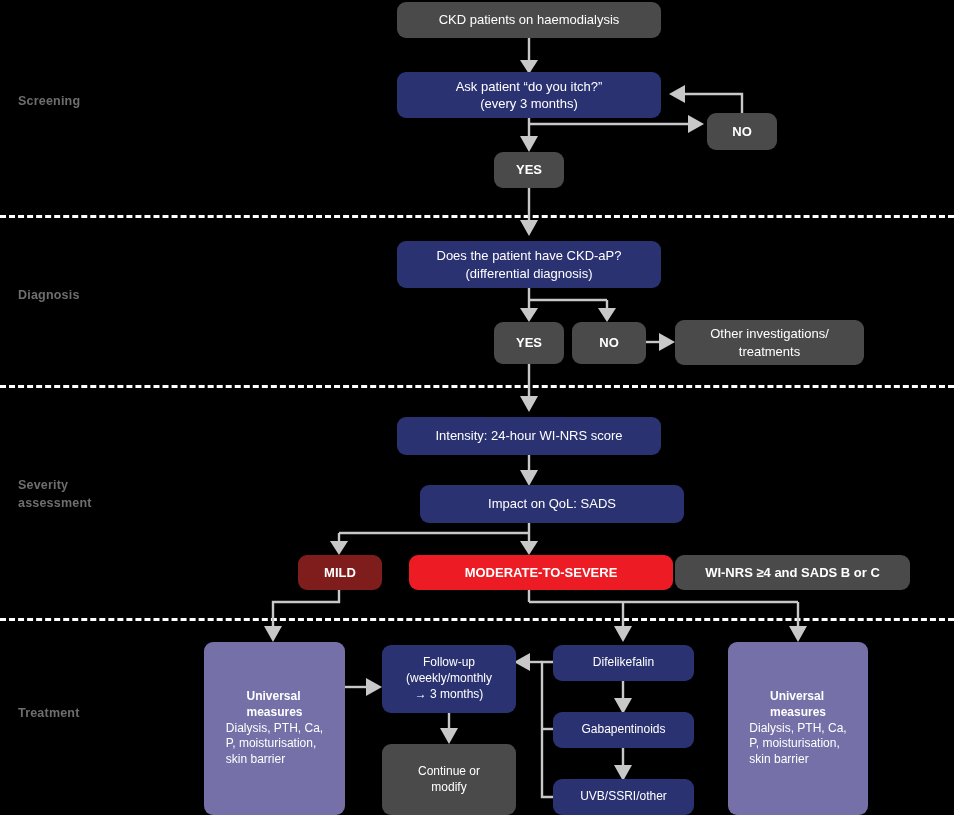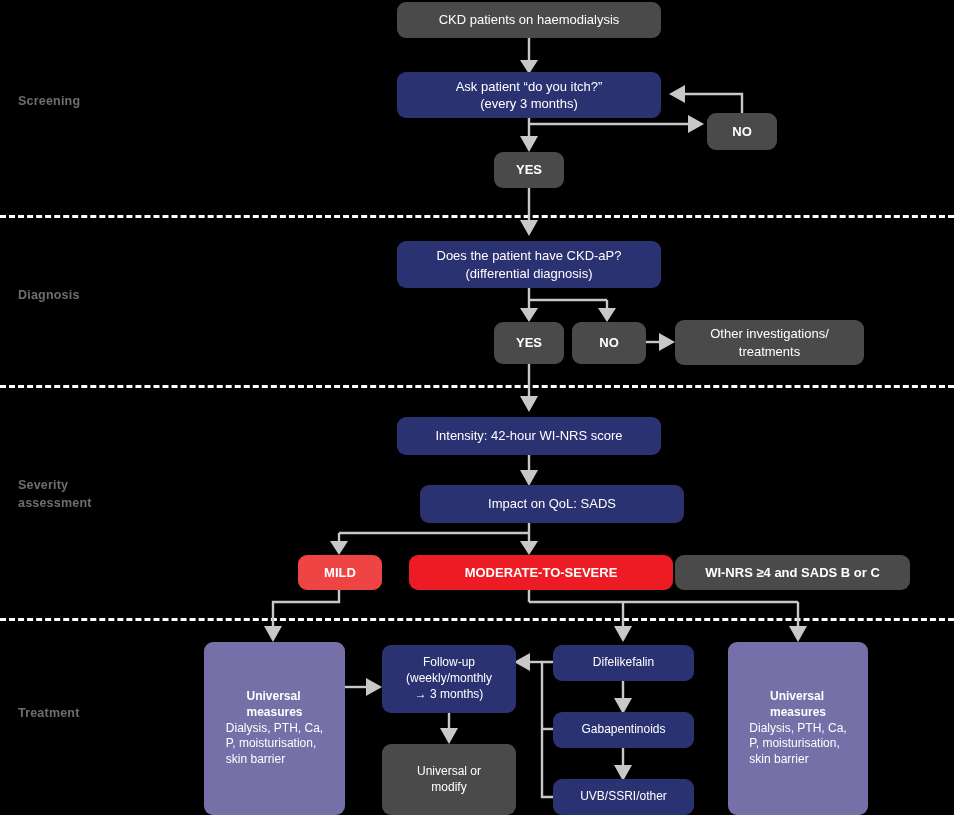--- a/index.html
+++ b/index.html
@@ -10,21 +10,21 @@
   #canvas { position:absolute; left:0; top:0; width:954px; height:815px; }
 
   .node { position:absolute; border-radius:9px; display:flex;
           align-items:center; justify-content:center; text-align:center;
           color:#fff; line-height:1.32; padding:4px 8px; }
   .node.left { justify-content:flex-start; text-align:left; padding:10px 16px; }
 
   .gray   { background:#4a4a4a; }
   .navy   { background:#2b3272; }
   .purple { background:#7570a8; }
-  .green  { background:#ef4444; }
+  .green  { background:#7f1d1d; }
   .red    { background:#ed1c24;margin-left:12px; }
 
   .t13 { font-size:13px; }
   .t12 { font-size:12px; }
   .bold { font-weight:bold; }
 
   .band-label { position:absolute; color:#6e6e6e; font-size:12.5px;
                 font-weight:bold; line-height:1.45; letter-spacing:.2px; }
 
   .divider { position:absolute; left:0; width:954px; height:0;
@@ -137,21 +137,21 @@
 
   <div class="node gray t13 bold" style="left:494px; top:322px; width:70px; height:42px;">YES</div>
 
   <div class="node gray t13 bold" style="left:572px; top:322px; width:74px; height:42px;">NO</div>
 
   <div class="node gray t13" style="left:675px; top:320px; width:189px; height:45px; flex-direction:column;">
     <span>Other investigations/</span>
     <span>treatments</span>
   </div>
 
-  <div class="node navy t13" style="left:397px; top:417px; width:264px; height:38px;">Intensity: 42-hour WI-NRS score</div>
+  <div class="node navy t13" style="left:397px; top:417px; width:264px; height:38px;">Intensity: 24-hour WI-NRS score</div>
 
   <div class="node navy t13" style="left:420px; top:485px; width:264px; height:38px;">Impact on QoL: SADS</div>
 
   <div class="node green t13 bold" style="left:298px; top:555px; width:84px; height:35px;">MILD</div>
 
   <div class="node red t13 bold" style="left:397px; top:555px; width:264px; height:35px;">MODERATE-TO-SEVERE</div>
 
   <div class="node gray t13 bold" style="left:675px; top:555px; width:235px; height:35px;">WI-NRS ≥4 and SADS B or C</div>
 
   <div class="node purple left t12" style="left:204px; top:642px; width:141px; height:173px; flex-direction:column; justify-content:center;">
@@ -162,21 +162,21 @@
 skin barrier</span>
   </div>
 
   <div class="node navy t12" style="left:382px; top:645px; width:134px; height:68px; flex-direction:column;">
     <span>Follow-up</span>
     <span>(weekly/monthly</span>
     <span>→ 3 months)</span>
   </div>
 
   <div class="node gray t12" style="left:382px; top:744px; width:134px; height:71px; flex-direction:column;">
-    <span>Universal or</span>
+    <span>Continue or</span>
     <span>modify</span>
   </div>
 
   <div class="node navy t12" style="left:553px; top:645px; width:141px; height:36px;">Difelikefalin</div>
 
   <div class="node navy t12" style="left:553px; top:712px; width:141px; height:36px;">Gabapentinoids</div>
 
   <div class="node navy t12" style="left:553px; top:779px; width:141px; height:36px;">UVB/SSRI/other</div>
 
   <div class="node purple left t12" style="left:728px; top:642px; width:140px; height:173px; flex-direction:column; justify-content:center;">

